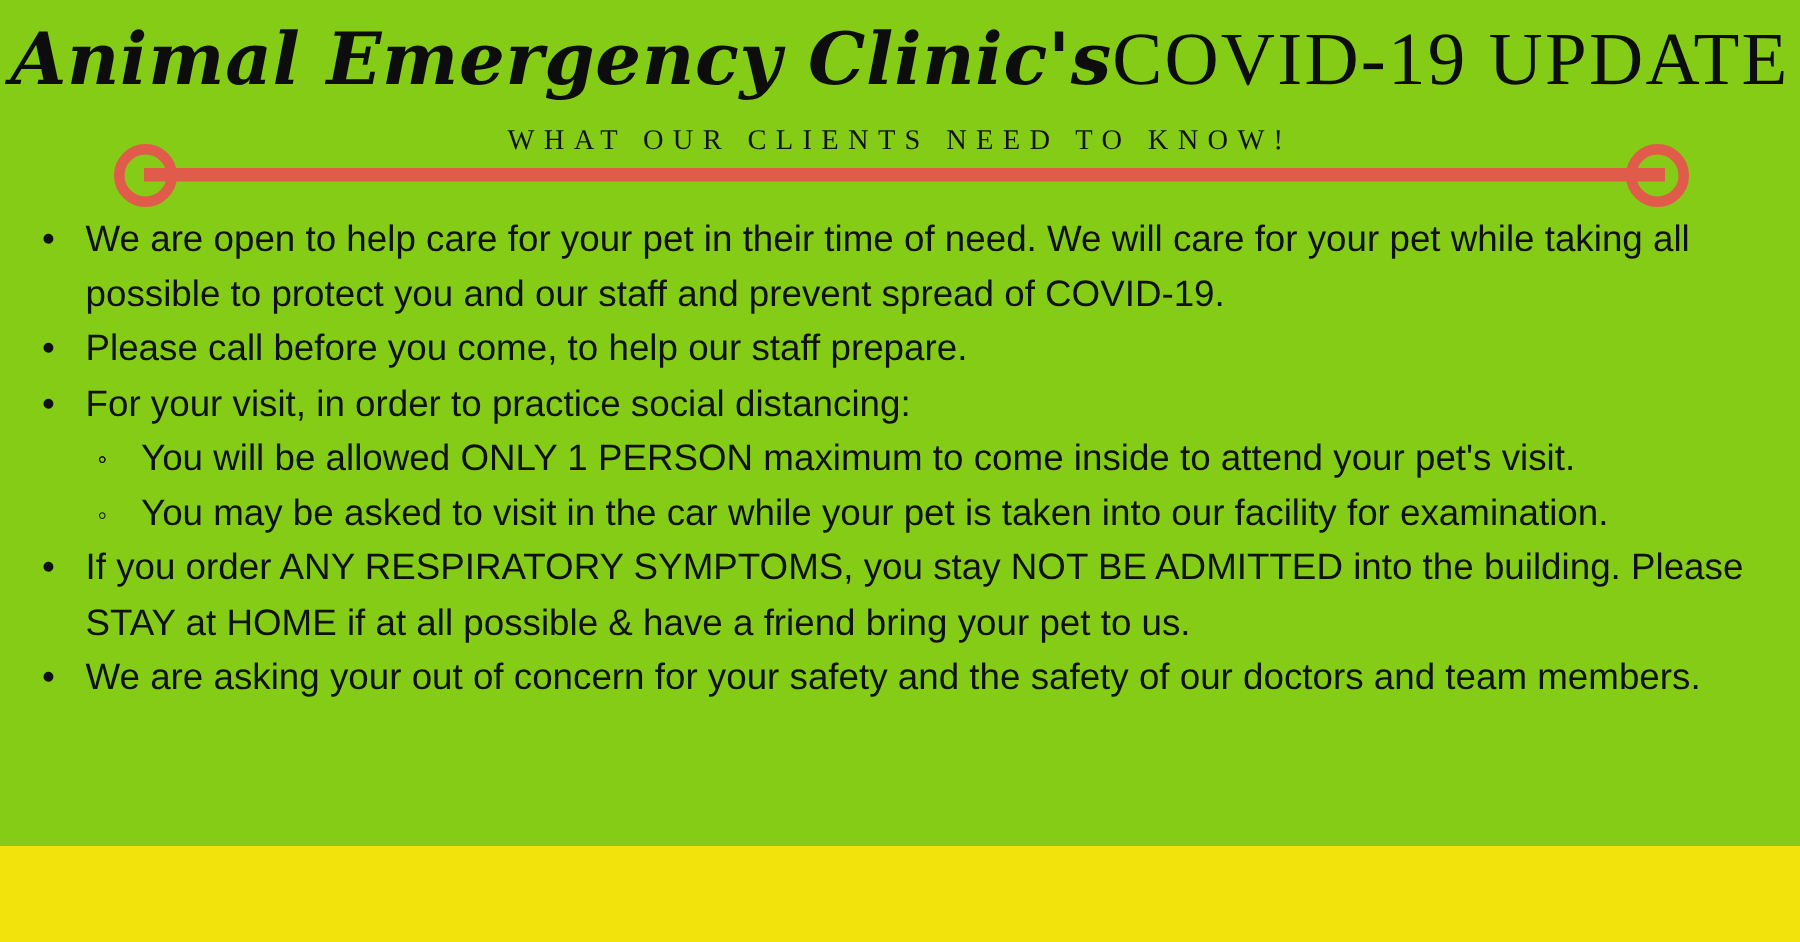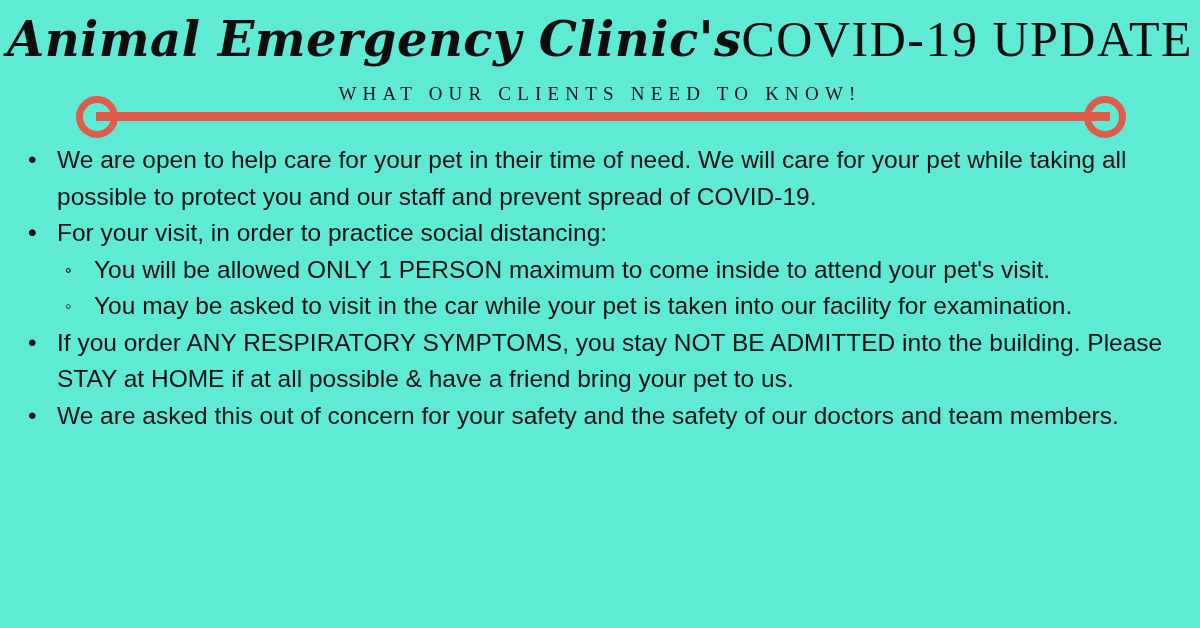--- a/index.html
+++ b/index.html
@@ -11,22 +11,22 @@
     width: 1200px;
     height: 628px;
     overflow: hidden;
     background: #F2E30D;
     font-family: "Liberation Sans", sans-serif;
     color: #111111;
   }
   #poster {
     position: relative;
     width: 1200px;
-    height: 628px;
-    background: #5eead4;
+    height: 564px;
+    background: #84cc16;
     box-sizing: border-box;
   }
 
   
   .header {
     position: absolute;
     top: 0;
     left: 0;
     width: 1200px;
     height: 140px;
@@ -175,26 +175,26 @@
     <div class="divider">
       <div class="divider-ring left"></div>
       <div class="divider-line"></div>
       <div class="divider-ring right"></div>
     </div>
   </div>
 
   <div class="body-list">
     <ul class="lvl1" id="list-root">
         <li class="item lvl1"><span class="marker">•</span><span><span>We </span><b>are open</b><span> to help care for your pet in their time of need. We will care for your pet while taking all </span><b>possible to protect</b><span> you and our staff and </span><b>prevent spread of COVID-19</b><span>.</span></span></li>
-        <li class="item lvl1"><span class="marker">•</span></li>
+        <li class="item lvl1"><span class="marker">•</span><span><span>Please </span><b>call before you come</b><span>, to help our staff prepare.</span></span></li>
         <li class="item lvl1"><span class="marker">•</span><span><span>For your visit, in order to </span><b>practice social distancing:</b></span><div class="nested-wrap">
             <ul class="lvl2">
               <li class="item lvl2"><span class="marker">◦</span></li>
               <li class="item lvl2"><span class="marker">◦</span><span><span>You will be allowed </span><b>ONLY 1 PERSON maximum to</b><span> come inside to attend your pet's visit.</span></span></li>
               <li class="item lvl2"><span class="marker">◦</span><span><span>You may be asked to </span><b>visit in the car</b><span> while your </span><b>pet</b><span> is taken into our </span><b>facility for examination.</b></span></li>
             </ul>
           </div></li>
         <li class="item lvl1"><span class="marker">•</span><span><span>If you order </span><b>ANY RESPIRATORY SYMPTOMS</b><span>, you stay </span><b>NOT BE ADMITTED</b><span> into the building. Please </span><b>STAY at HOME if at all possible &amp; have a friend bring your pet to us.</b></span></li>
-        <li class="item lvl1"><span class="marker">•</span><span><span>We are asked this out of </span><b>concern for your safety and the safety of our doctors and team members.</b></span></li>
+        <li class="item lvl1"><span class="marker">•</span><span><span>We are asking your out of </span><b>concern for your safety and the safety of our doctors and team members.</b></span></li>
       </ul>
   </div>
 
 </div>
 
 </body></html>

